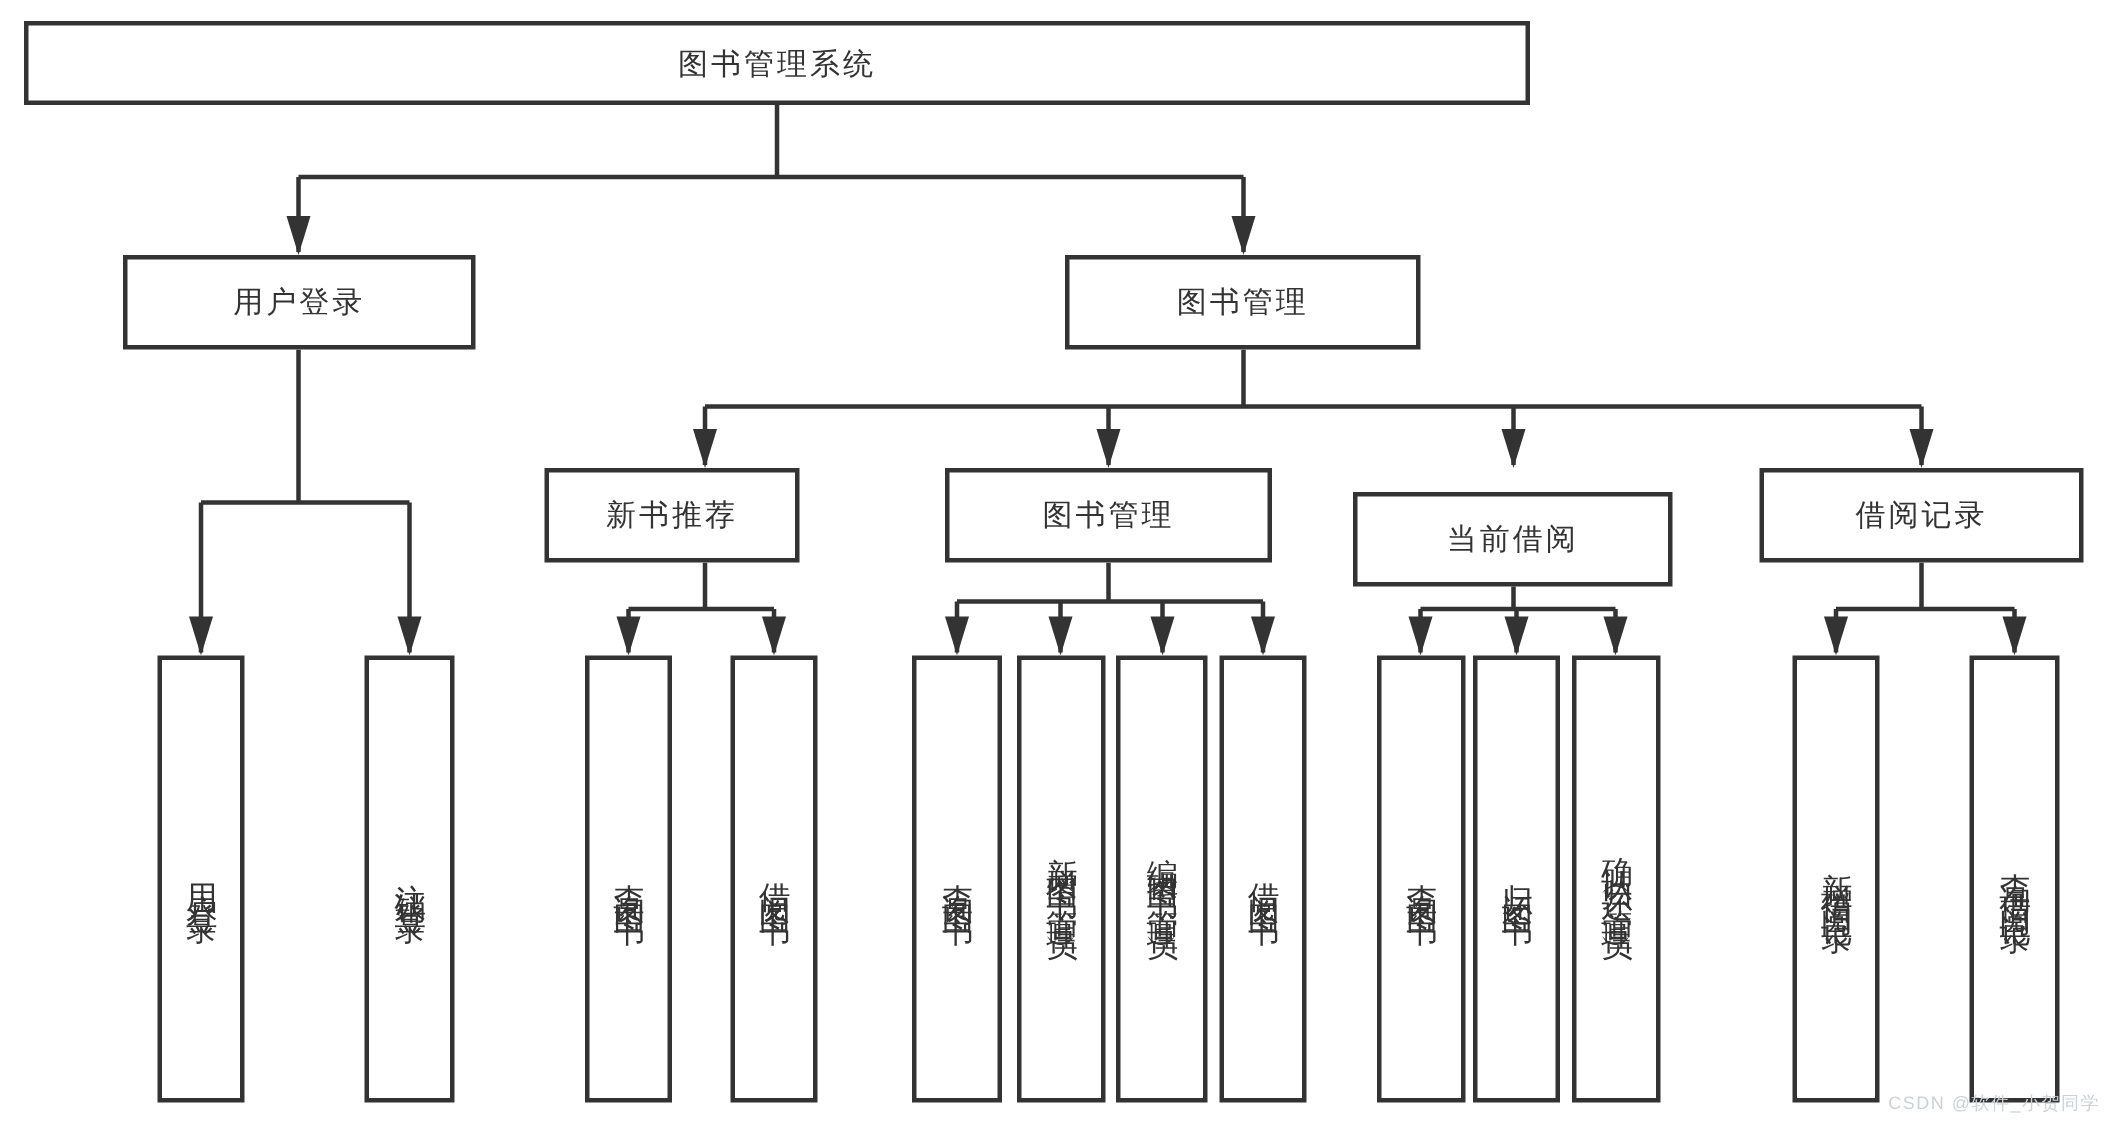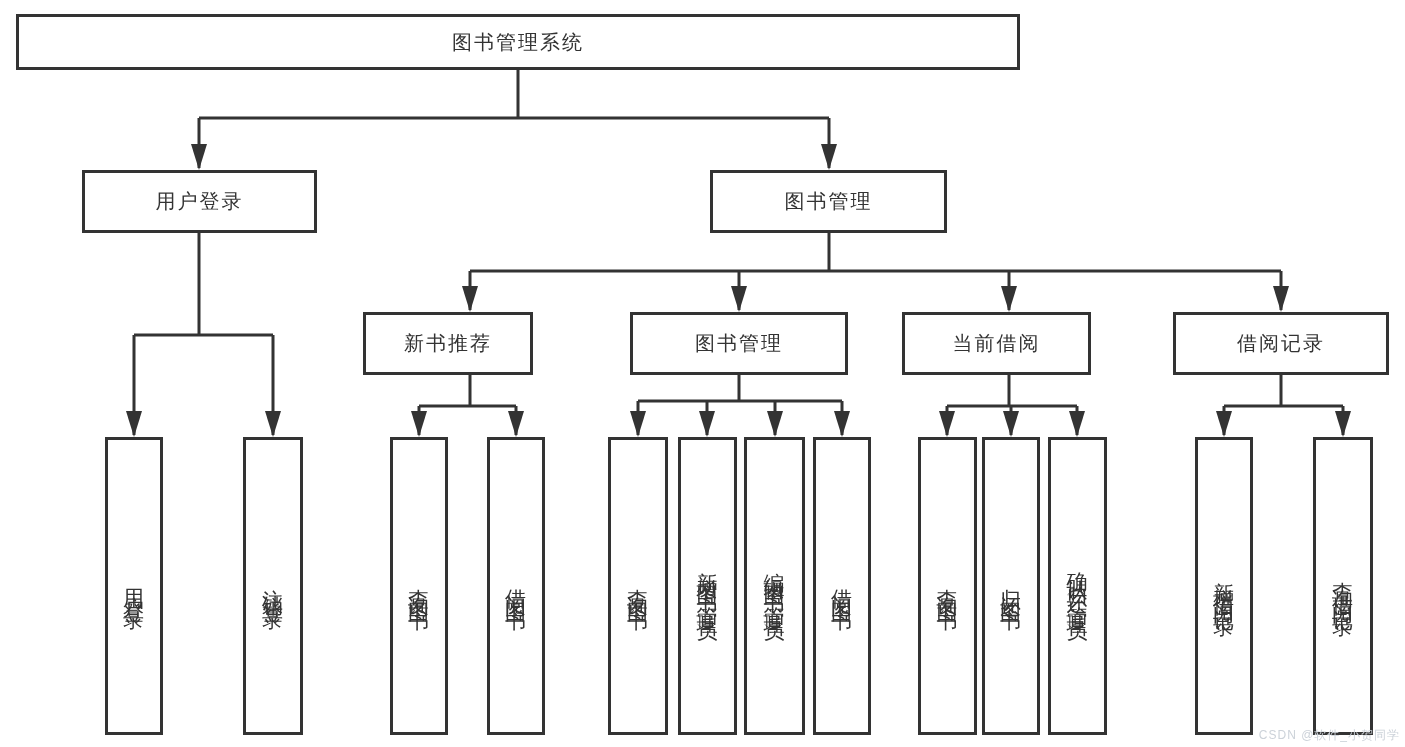--- a/index.html
+++ b/index.html
@@ -109,21 +109,21 @@
   <div class="node hnode" style="left:710px;top:170px;width:237px;height:63px">
     <span class="lbl">图书管理</span>
   </div>
 
   <div class="node hnode" style="left:363px;top:312px;width:170px;height:63px">
     <span class="lbl">新书推荐</span>
   </div>
   <div class="node hnode" style="left:630px;top:312px;width:218px;height:63px">
     <span class="lbl">图书管理</span>
   </div>
-  <div class="node hnode" style="left:902px;top:312px;width:189px;height:63px">
+  <div class="node hnode" style="left:902px;top:328px;width:213px;height:63px">
     <span class="lbl">当前借阅</span>
   </div>
   <div class="node hnode" style="left:1173px;top:312px;width:216px;height:63px">
     <span class="lbl">借阅记录</span>
   </div>
 
   <div class="node vnode" style="left:105px;top:437px;width:58px;height:298px">
     <span class="lbl">用户登录</span>
   </div>
   <div class="node vnode" style="left:243px;top:437px;width:60px;height:298px">

